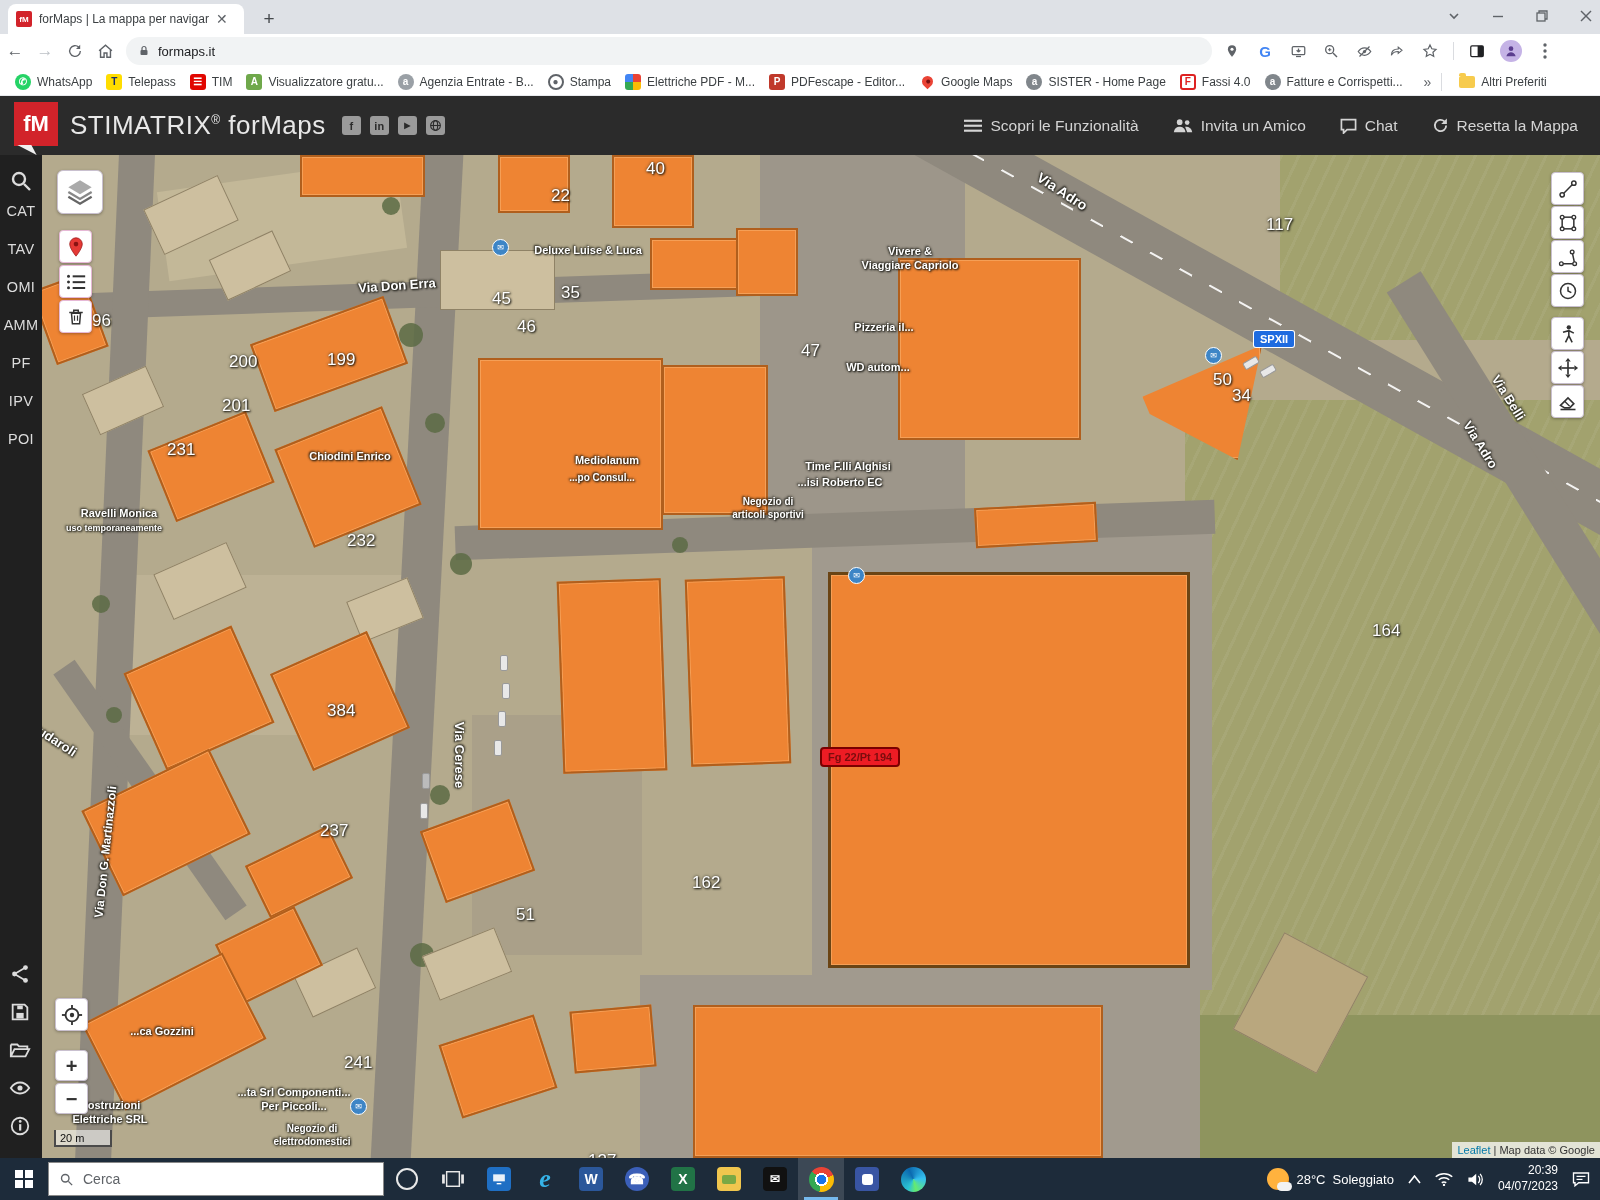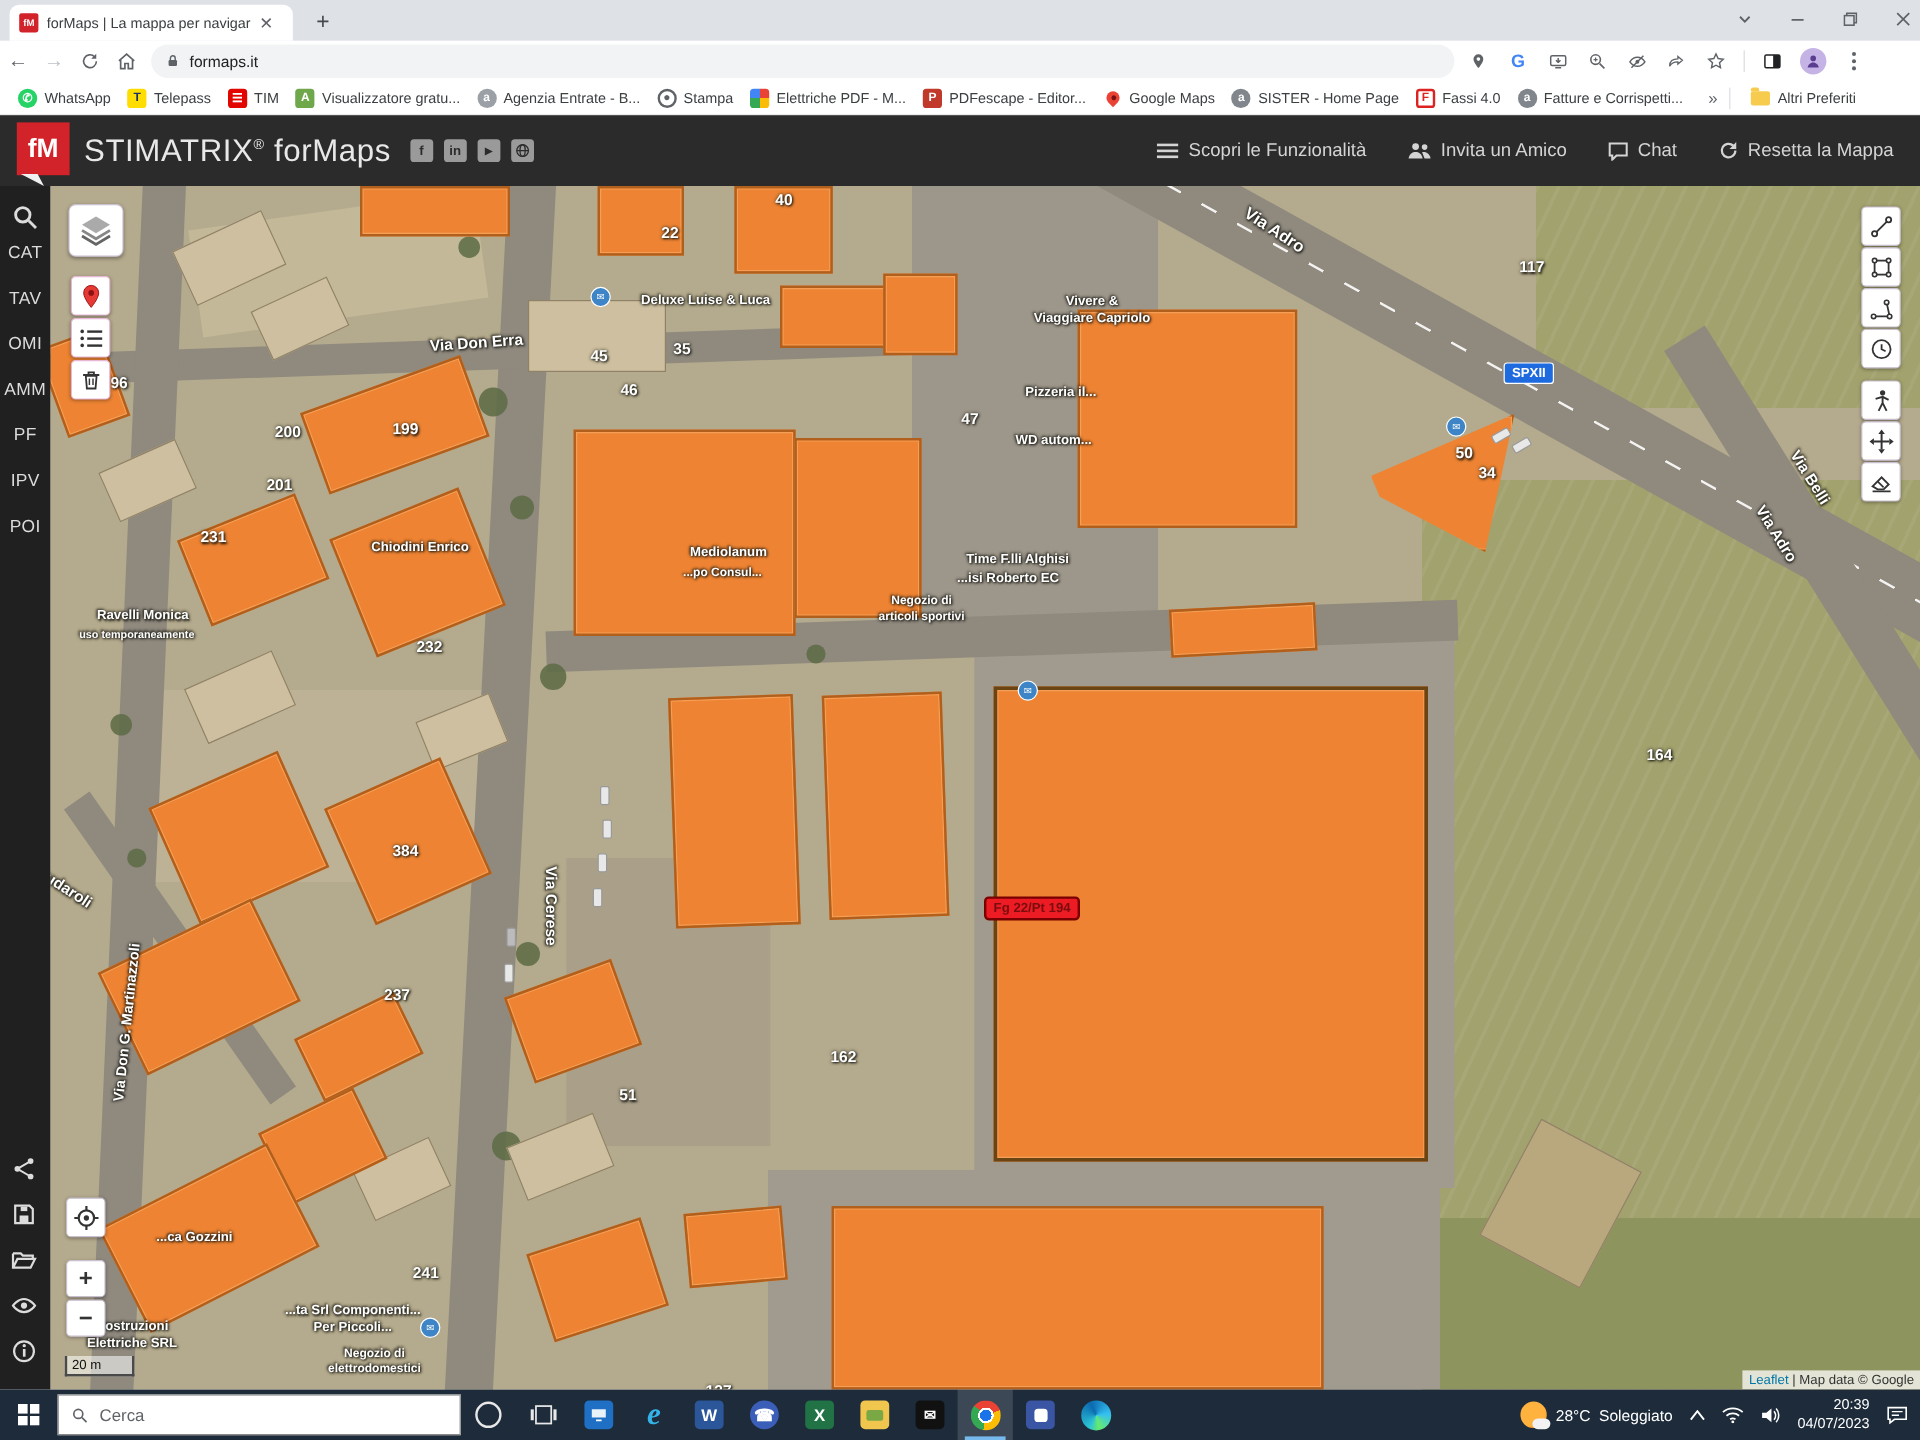--- a/index.html
+++ b/index.html
@@ -70,23 +70,23 @@
   .gz { position:absolute; background:#9d968a; }
   .fg { position:absolute; background:#a2a26e; background-image:repeating-linear-gradient(115deg, rgba(255,255,255,.06) 0 3px, transparent 3px 16px); }
   .blk { position:absolute; }
   .bo { position:absolute; background:#ee8433; border:2px solid #b05f1d; box-shadow:inset 0 0 0 1px rgba(255,200,140,.4); }
   .bo.big { border:3px solid #6b4414; }
   .bt { position:absolute; background:#cdbf9f; border:1px solid #8f8266; }
   .tree { position:absolute; background:#5c6b44; border-radius:50%; opacity:.85; }
   .car { position:absolute; width:8px; height:16px; background:#e8e8e8; border-radius:2px; border:1px solid #999; }
   .mlabel { position:absolute; color:#fff; font-weight:bold; white-space:pre; text-align:center; line-height:1.25;
             text-shadow:0 0 3px #2f2f22, 1px 1px 2px rgba(0,0,0,.9), -1px -1px 2px rgba(0,0,0,.7); }
-  .mnum { position:absolute; color:#fff; font-size:13px; font-weight:bold; text-shadow:0 0 3px #2f2f22, 1px 1px 2px rgba(0,0,0,.9); }
+  .mnum { position:absolute; color:#fff; font-size:17px; font-weight:normal; text-shadow:0 0 3px #2f2f22, 1px 1px 2px rgba(0,0,0,.9); }
   .poi { position:absolute; width:17px; height:17px; background:#3d85c6; border:1.5px solid #fff; border-radius:50%; color:#fff; font-size:8px; display:flex; align-items:center; justify-content:center; }
-  .spxii { position:absolute; background:#1e6be0; color:#fff; font-size:11px; font-weight:bold; padding:2px 6px; border-radius:2px; box-shadow:0 0 0 1px #fff; }
+  .spxii { position:absolute; background:#1e6be0; color:#fff; font-size:11px; font-weight:bold; padding:2px 6px; border-radius:2px; box-shadow:0 0 0 1px #fff;margin-top:28px; }
   .parcel-badge { position:absolute; background:#ed1c24; border:2px solid #7a0000; border-radius:4px; color:#7a0d0d; font-size:11px; font-weight:bold; padding:2px 6px; white-space:nowrap; }
   .mapbtn { position:absolute; width:33px; height:33px; background:#fff; border:1px solid #c9c0cf; border-radius:4px; display:flex; align-items:center; justify-content:center; box-shadow:0 1px 3px rgba(0,0,0,.3); }
   .mapbtn.lg { width:46px; height:44px; border-radius:6px; }
   .zoomtxt { font-size:20px; color:#333; font-weight:bold; line-height:1; }
   .scalebar { position:absolute; left:12px; top:975px; background:rgba(255,255,255,.55); font-size:11px; color:#111; padding:1px 4px 0 4px; border:2px solid #4a4a4a; border-top:none; width:58px; line-height:1.3; }
   .attribution { position:absolute; right:0; bottom:0; background:rgba(255,255,255,.75); font-size:11px; color:#333; padding:2px 5px; white-space:nowrap; }
   .attribution .lf { color:#0078a8; }
 
   
   .taskbar { position:absolute; left:0; top:1158px; width:1600px; height:42px; background:#1d2b3a; display:flex; align-items:center; z-index:50; }

